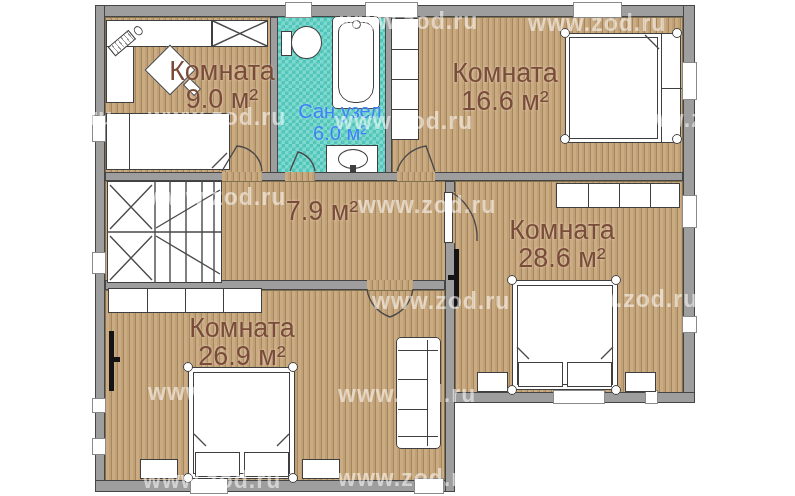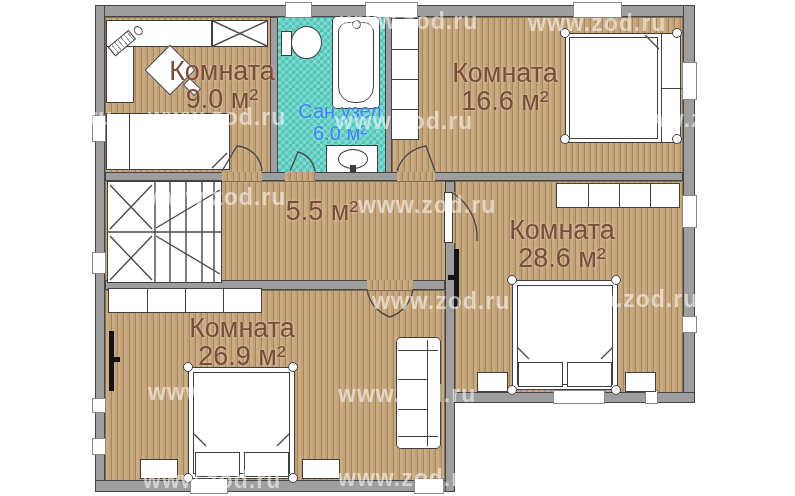--- a/index.html
+++ b/index.html
@@ -186,21 +186,21 @@
   </div>
   <div class="label label--teal" style="left:285px;top:100px;width:110px;">
     <div>Сан.узел</div>
     <div>6.0 м²</div>
   </div>
   <div class="label" style="left:415px;top:60px;width:180px;">
     <div>Комната</div>
     <div>16.6 м²</div>
   </div>
   <div class="label" style="left:262px;top:198px;width:120px;">
-    <div>5.5 м²</div>
+    <div>7.9 м²</div>
   </div>
   <div class="label" style="left:472px;top:217px;width:180px;">
     <div>Комната</div>
     <div>28.6 м²</div>
   </div>
   <div class="label" style="left:152px;top:315px;width:180px;">
     <div>Комната</div>
     <div>26.9 м²</div>
   </div>
 

